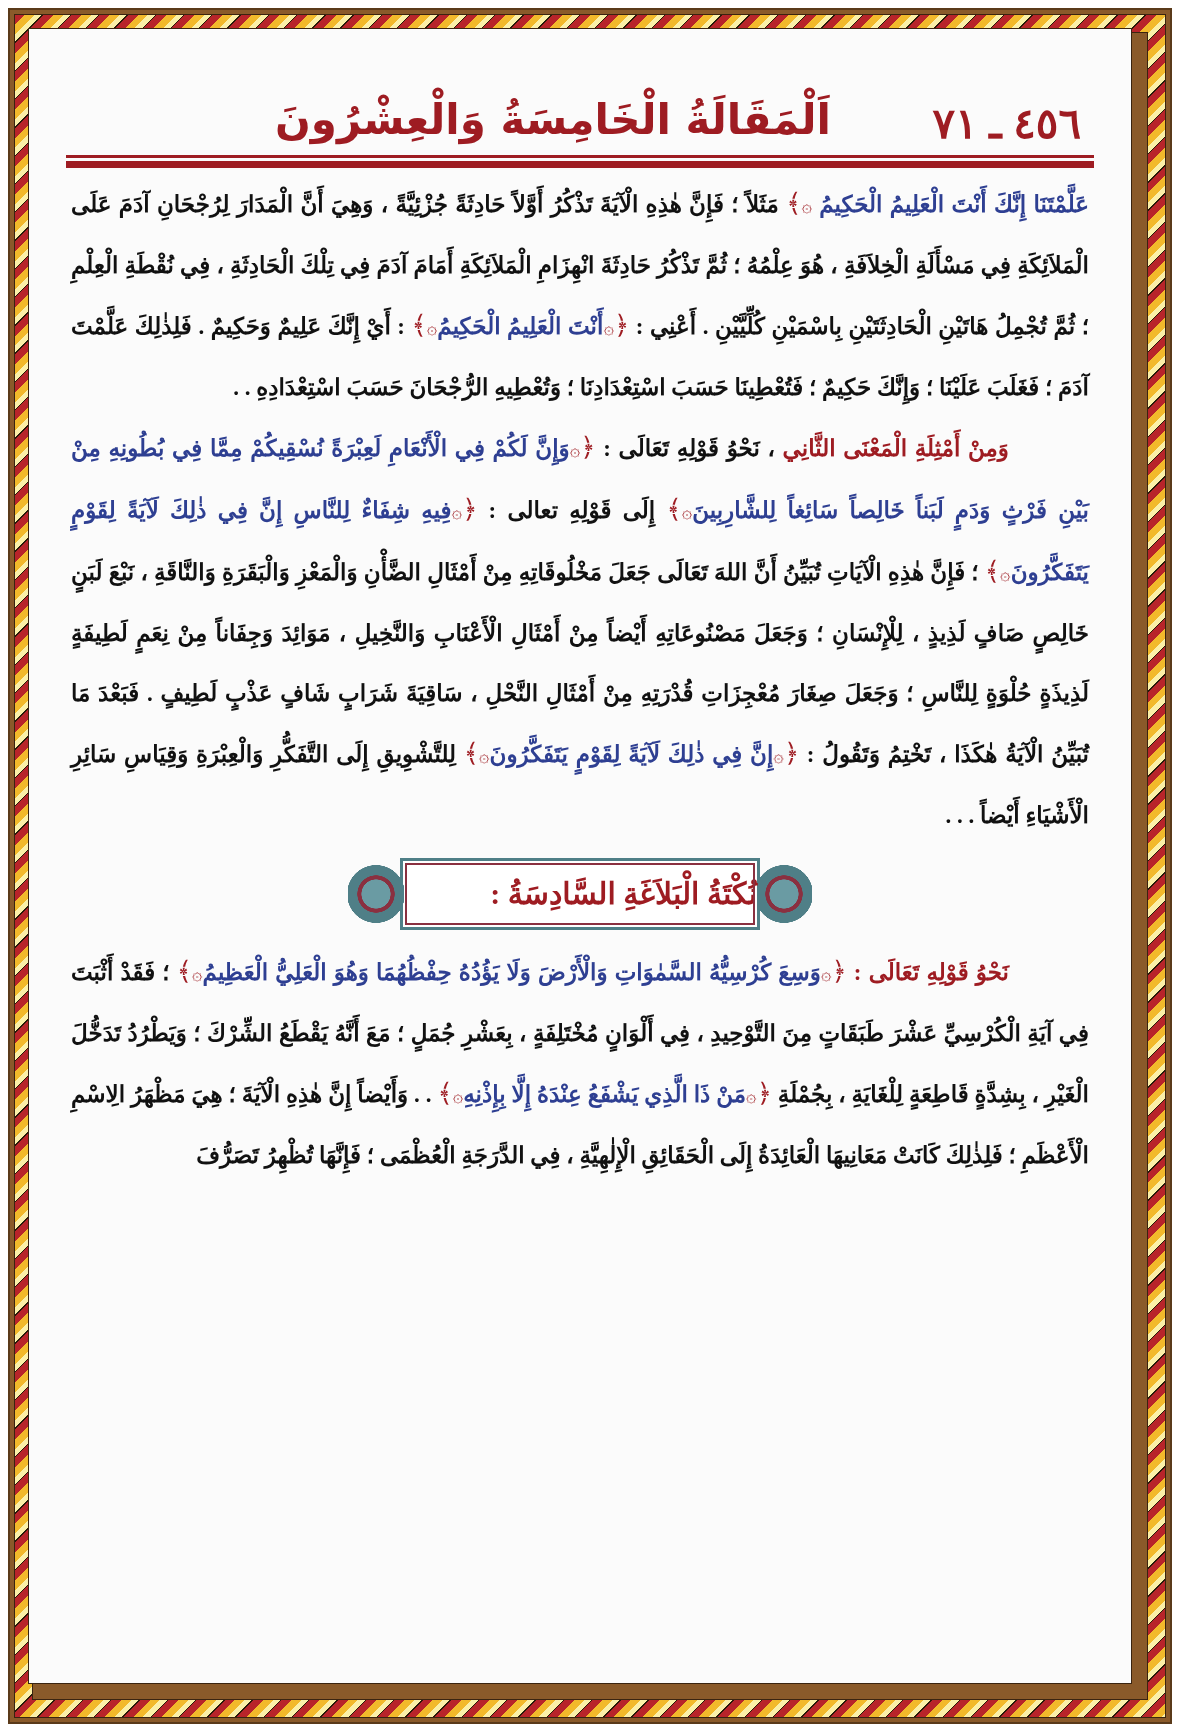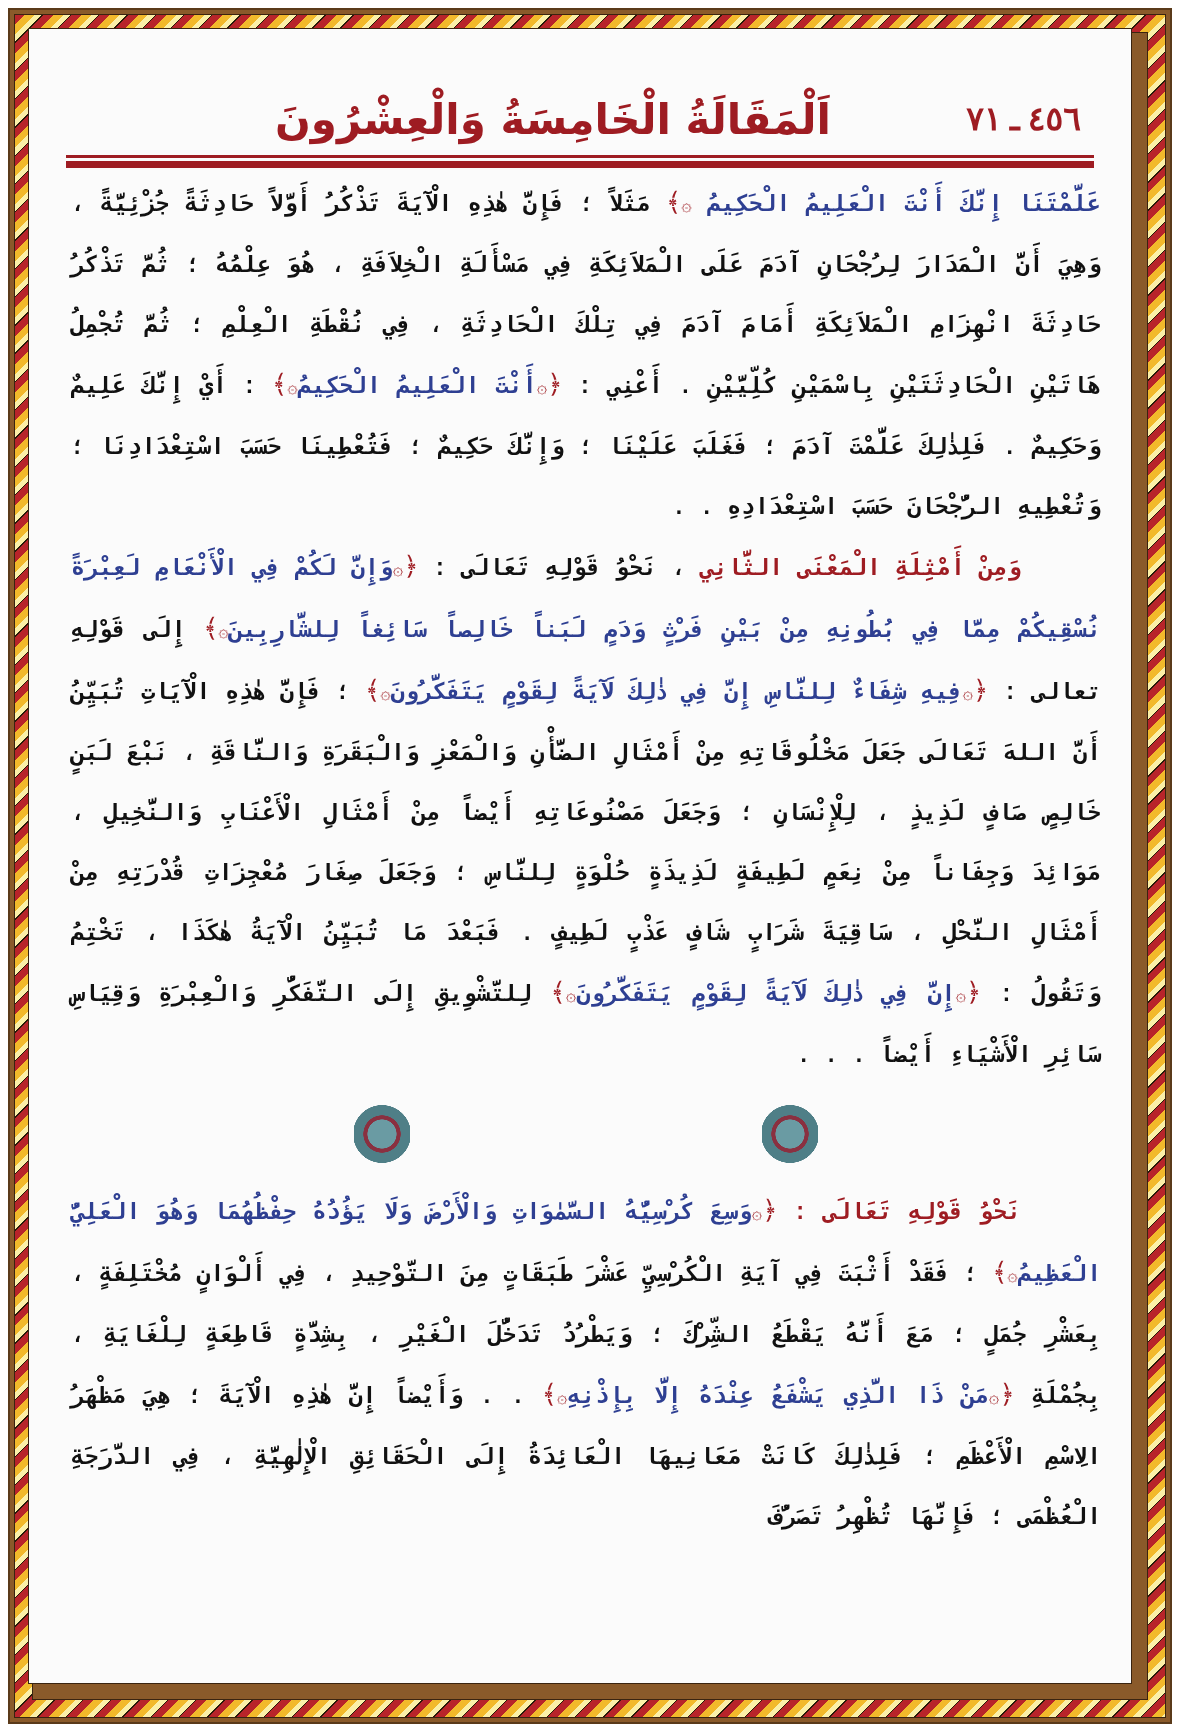--- a/index.html
+++ b/index.html
@@ -26,37 +26,37 @@
     .page {
       position: absolute; left: 28px; top: 28px; width: 1104px; height: 1656px;
       background: #fbfbfb; border: 1px solid #3a2410; box-sizing: border-box;
     }
     .header {
       position: absolute; left: 40px; right: 40px; top: 62px; height: 60px;
       direction: rtl;
     }
     .page-number {
       position: absolute; right: 10px; top: 8px;
-      font-family: Liberation Serif, serif; font-weight: bold;
-      font-size: 33px; color: #9e1c22; direction: rtl;
+      font-family: Liberation Sans, sans-serif; font-weight: bold;
+      font-size: 42px; color: #9e1c22; direction: rtl;
     }
     .running-title {
       position: absolute; right: 260px; top: 4px;
       font-family: "DejaVu Sans", sans-serif; font-weight: bold;
       font-size: 42px; color: #9e1c22;
     }
     .header-rule {
       position: absolute; left: 37px; right: 37px; top: 126px; height: 12px;
     }
     .header-rule .r1 { position: absolute; left: 0; right: 0; top: 0; height: 3px; background: #9e1c22; }
     .header-rule .r2 { position: absolute; left: 0; right: 0; top: 6px; height: 7px; background: #9e1c22; }
     .body {
-      position: absolute; left: 42px; right: 30px; top: 145px;
+      position: absolute; left: 42px; right: 42px; top: 145px;
       direction: rtl; text-align: justify; text-align-last: right;
-      font-family: Liberation Mono, monospace; font-weight: bold;
+      font-family: Liberation Serif, serif; font-weight: bold;
       font-size: 23px; line-height: 60px; color: #111;
     }
     .para { margin: 0; }
     .para.indent { text-indent: 80px; }
     .q { color: #2e3f92; }
     .red { color: #9e1c22; margin-top: 44px; }
     .bracket { color: #9e1c22; font-weight: normal; font-size: 26px; }
     .rosette { color: #9e1c22; font-size: 18px; font-weight: normal; }
     .section-banner {
       position: relative; height: 84px; margin: 8px 0 4px 0;
@@ -101,20 +101,21 @@
       <span class="bracket">﴿</span><span class="rosette">۞</span><span class="q">أَنْتَ الْعَلِيمُ الْحَكِيمُ</span><span class="rosette">۞</span><span class="bracket">﴾</span>
       <span> : أَيْ إِنَّكَ عَلِيمٌ وَحَكِيمٌ . فَلِذٰلِكَ عَلَّمْتَ آدَمَ ؛ فَغَلَبَ عَلَيْنَا ؛ وَإِنَّكَ حَكِيمٌ ؛ فَتُعْطِينَا حَسَبَ اسْتِعْدَادِنَا ؛ وَتُعْطِيهِ الرُّجْحَانَ حَسَبَ اسْتِعْدَادِهِ . .</span>
     </p>
 
     <p class="para indent">
       <span class="red">وَمِنْ أَمْثِلَةِ الْمَعْنَى الثَّانِي</span><span> ، نَحْوُ قَوْلِهِ تَعَالَى : </span><span class="bracket">﴿</span><span class="rosette">۞</span><span class="q">وَإِنَّ لَكُمْ فِي الْأَنْعَامِ لَعِبْرَةً نُسْقِيكُمْ مِمَّا فِي بُطُونِهِ مِنْ بَيْنِ فَرْثٍ وَدَمٍ لَبَناً خَالِصاً سَائِغاً لِلشَّارِبِينَ</span><span class="rosette">۞</span><span class="bracket">﴾</span><span> إِلَى قَوْلِهِ تعالى : </span><span class="bracket">﴿</span><span class="rosette">۞</span><span class="q">فِيهِ شِفَاءٌ لِلنَّاسِ إِنَّ فِي ذٰلِكَ لَآيَةً لِقَوْمٍ يَتَفَكَّرُونَ</span><span class="rosette">۞</span><span class="bracket">﴾</span><span> ؛ فَإِنَّ هٰذِهِ الْآيَاتِ تُبَيِّنُ أَنَّ اللهَ تَعَالَى جَعَلَ مَخْلُوقَاتِهِ مِنْ أَمْثَالِ الضَّأْنِ وَالْمَعْزِ وَالْبَقَرَةِ وَالنَّاقَةِ ، نَبْعَ لَبَنٍ خَالِصٍ صَافٍ لَذِيذٍ ، لِلْإِنْسَانِ ؛ وَجَعَلَ مَصْنُوعَاتِهِ أَيْضاً مِنْ أَمْثَالِ الْأَعْنَابِ وَالنَّخِيلِ ، مَوَائِدَ وَجِفَاناً مِنْ نِعَمٍ لَطِيفَةٍ لَذِيذَةٍ حُلْوَةٍ لِلنَّاسِ ؛ وَجَعَلَ صِغَارَ مُعْجِزَاتِ قُدْرَتِهِ مِنْ أَمْثَالِ النَّحْلِ ، سَاقِيَةَ شَرَابٍ شَافٍ عَذْبٍ لَطِيفٍ . فَبَعْدَ مَا تُبَيِّنُ الْآيَةُ هٰكَذَا ، تَخْتِمُ وَتَقُولُ : </span><span class="bracket">﴿</span><span class="rosette">۞</span><span class="q">إِنَّ فِي ذٰلِكَ لَآيَةً لِقَوْمٍ يَتَفَكَّرُونَ</span><span class="rosette">۞</span><span class="bracket">﴾</span><span> لِلتَّشْوِيقِ إِلَى التَّفَكُّرِ وَالْعِبْرَةِ وَقِيَاسِ سَائِرِ الْأَشْيَاءِ أَيْضاً . . .</span>
     </p>
 
     <div class="section-banner">
       <div class="banner-orn right"></div>
+      <div class="banner-box">نُكْتَةُ الْبَلاَغَةِ السَّادِسَةُ :</div>
       <div class="banner-orn left"></div>
     </div>
 
 
     <p class="para indent">
       <span class="red">نَحْوُ قَوْلِهِ تَعَالَى :</span>
       <span class="bracket">﴿</span><span class="rosette">۞</span><span class="q">وَسِعَ كُرْسِيُّهُ السَّمٰوَاتِ وَالْأَرْضَ وَلَا يَؤُدُهُ حِفْظُهُمَا وَهُوَ الْعَلِيُّ الْعَظِيمُ</span><span class="rosette">۞</span><span class="bracket">﴾</span><span> ؛ فَقَدْ أَثْبَتَ فِي آيَةِ الْكُرْسِيِّ عَشْرَ طَبَقَاتٍ مِنَ التَّوْحِيدِ ، فِي أَلْوَانٍ مُخْتَلِفَةٍ ، بِعَشْرِ جُمَلٍ ؛ مَعَ أَنَّهُ يَقْطَعُ الشِّرْكَ ؛ وَيَطْرُدُ تَدَخُّلَ الْغَيْرِ ، بِشِدَّةٍ قَاطِعَةٍ لِلْغَايَةِ ، بِجُمْلَةِ </span><span class="bracket">﴿</span><span class="rosette">۞</span><span class="q">مَنْ ذَا الَّذِي يَشْفَعُ عِنْدَهُ إِلَّا بِإِذْنِهِ</span><span class="rosette">۞</span><span class="bracket">﴾</span><span> . . وَأَيْضاً إِنَّ هٰذِهِ الْآيَةَ ؛ هِيَ مَظْهَرُ الِاسْمِ الْأَعْظَمِ ؛ فَلِذٰلِكَ كَانَتْ مَعَانِيهَا الْعَائِدَةُ إِلَى الْحَقَائِقِ الْإِلٰهِيَّةِ ، فِي الدَّرَجَةِ الْعُظْمَى ؛ فَإِنَّهَا تُظْهِرُ تَصَرُّفَ</span>
     </p>
   </div>
 </div>

